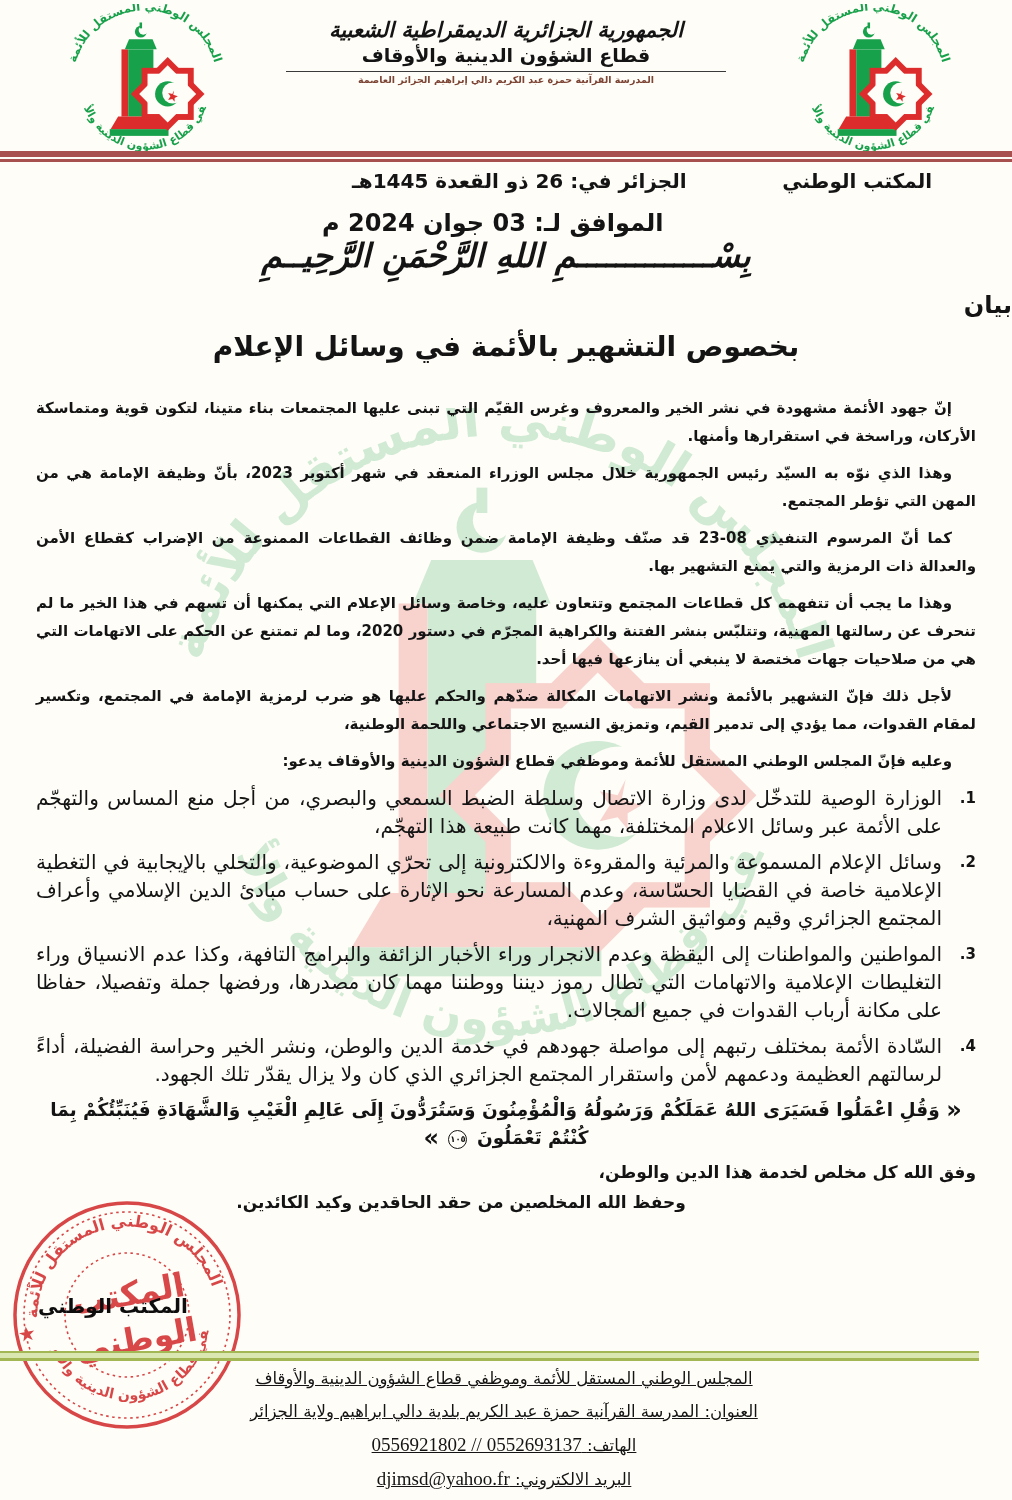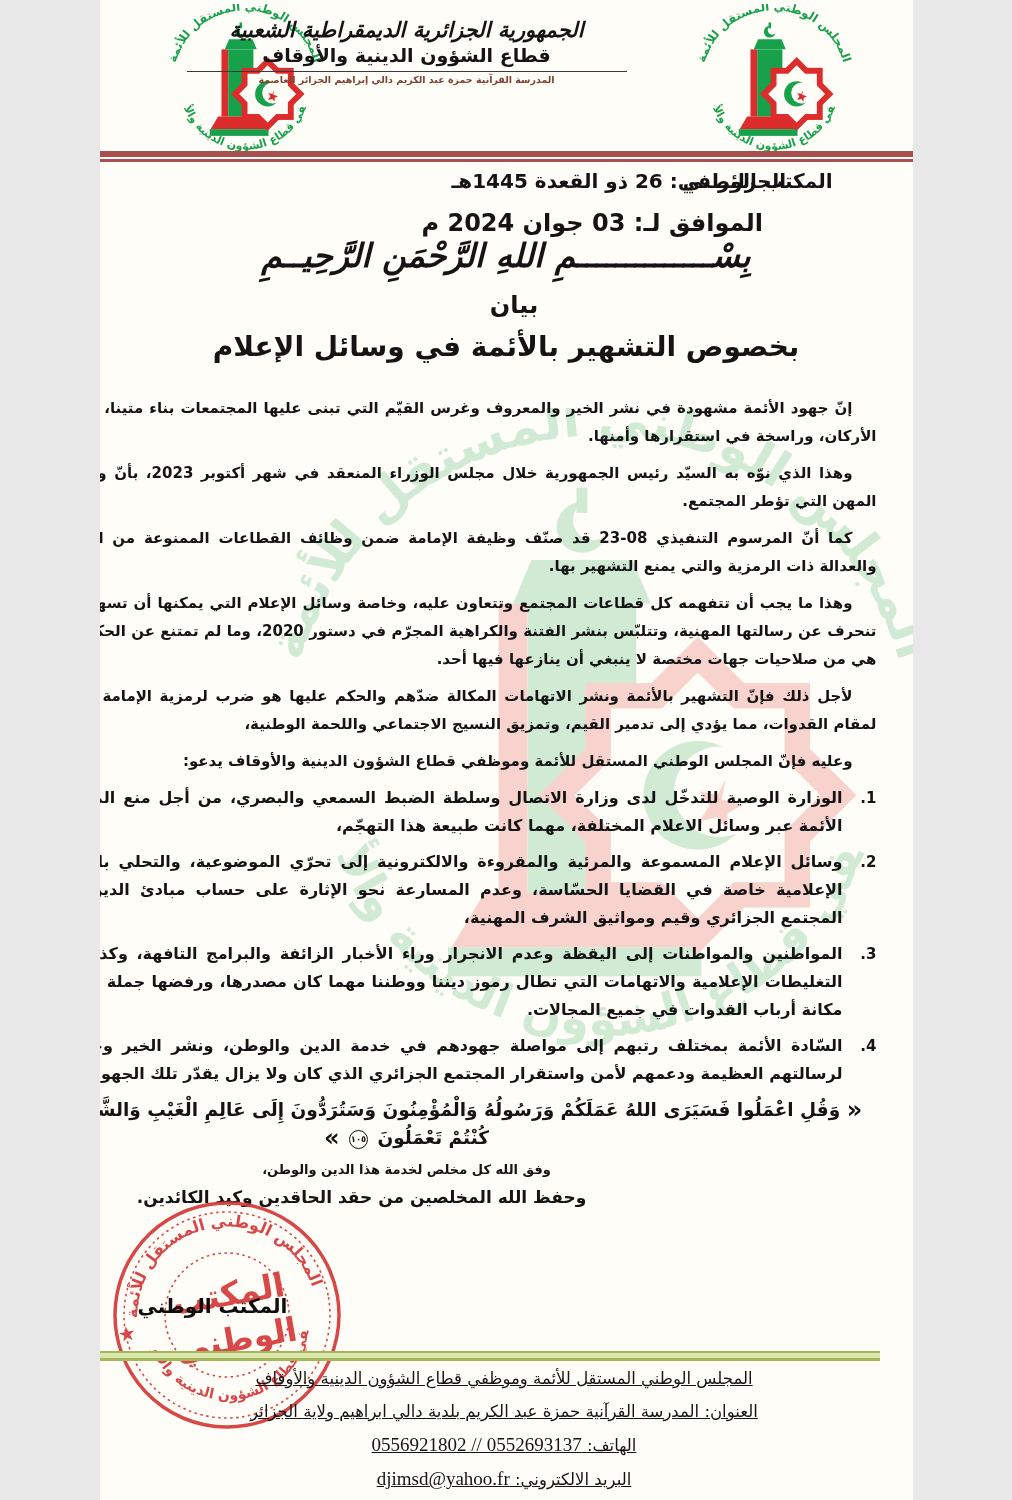--- a/index.html
+++ b/index.html
@@ -1,17 +1,17 @@
 <!DOCTYPE html>
 <html lang="ar" dir="rtl"><head>
 <meta charset="utf-8">
 <style>
   html,body{margin:0;padding:0;background:#e8e8e8;}
   .page{
-    position:relative;width:813px;height:1500px;margin:0 auto;
+    position:relative;width:1012px;height:1500px;margin:0 auto;
     background:#fffdf7;overflow:hidden;direction:rtl;
     font-family:"DejaVu Sans",sans-serif;color:#141414;
   }
   
   .logo{position:absolute;top:4px;width:186px;height:168px;}
   .logo-left{left:52px;}
   .logo-right{right:46px;}
   .header-center{position:absolute;top:18px;right:246px;width:520px;text-align:center;}
   .republic-line{font-size:21px;font-weight:bold;font-style:italic;letter-spacing:0.5px;}
   .council-name{font-size:27px;font-weight:bold;margin-top:8px;letter-spacing:-0.5px;}
@@ -20,35 +20,35 @@
   .school-line{font-size:9.5px;color:#7c4434;font-weight:bold;}
   .red-rule{position:absolute;top:151px;left:0;right:0;height:12px;
     background:linear-gradient(180deg,#a84f4f 0 6px,#fffdf7 6px 8px,#a84f4f 8px 11px,transparent 11px);}
   
   .office-label{position:absolute;top:169px;right:80px;font-size:20px;font-weight:bold;}
   .date-hijri{position:absolute;top:169px;left:352px;font-size:20px;font-weight:bold;}
   .date-greg{position:absolute;top:209px;left:322px;font-size:24px;font-weight:bold;}
   
   .bismillah{position:absolute;top:236px;left:0;right:0;text-align:center;
     font-size:33px;font-weight:bold;font-style:italic;}
-  .doc-title{position:absolute;top:291px;left:16px;right:0;text-align:center;font-size:24px;font-weight:bold;}
+  .doc-title{position:absolute;top:291px;left:16px;right:0;text-align:right;font-size:24px;font-weight:bold;}
   .doc-subtitle{position:absolute;top:330px;left:0;right:0;text-align:center;font-size:28px;font-weight:bold;}
   
   .body-block{position:absolute;top:394px;right:36px;width:940px;margin-left:40px;}
   .body-block p{font-size:15px;font-weight:bold;line-height:28px;text-align:justify;
     margin:0 0 9px;text-indent:24px;}
   .num-list{margin:2px 0 0;}
   .li{display:flex;gap:8px;margin-bottom:8px;}
   .li .num{min-width:26px;font-weight:bold;font-size:15px;line-height:28px;}
-  .li .litext{flex:1;font-weight:bold;font-size:16px;line-height:28px;text-align:justify;}
+  .li .litext{flex:1;font-weight:normal;font-size:20px;line-height:28px;text-align:justify;}
   .verse-line{text-align:center;font-size:18.5px;font-weight:bold;margin:8px 0 10px;letter-spacing:-0.3px;}
   .verse-bracket{font-size:24px;vertical-align:-2px;}
   .ayah-circle{display:inline-block;width:17px;height:17px;border:1.3px solid #141414;border-radius:50%;
     font-size:8.5px;line-height:17px;text-align:center;vertical-align:2px;margin:0 3px;}
-  .closing-1{text-align:center;font-size:13px;font-weight:bold;margin:2px 0 10px;}
+  .closing-1{text-align:right;font-size:17px;font-weight:bold;margin:2px 0 10px;}
   .closing-2{text-align:center;font-size:17px;font-weight:bold;transform:translateX(-45px);}
   
   .stamp-wrap{position:absolute;top:1196px;left:8px;width:238px;height:238px;
     transform:rotate(-10deg);opacity:.93;}
   .stamp-overlay{position:absolute;top:1294px;left:38px;font-size:20px;font-weight:bold;color:#0d0d0d;z-index:5;}
   
   .green-rule{position:absolute;top:1351px;right:0;left:0;margin-right:33px;height:10px;
     background:linear-gradient(180deg,#a3b754 0 2px,#dbe7b1 2px 7px,#a3b754 7px 10px);}
   .footer{position:absolute;top:1362px;left:0;right:4px;text-align:center;font-size:16.5px;line-height:33px;text-decoration:underline;}
   .footer .digits{font-family:"Liberation Serif",serif;font-size:19px;}

